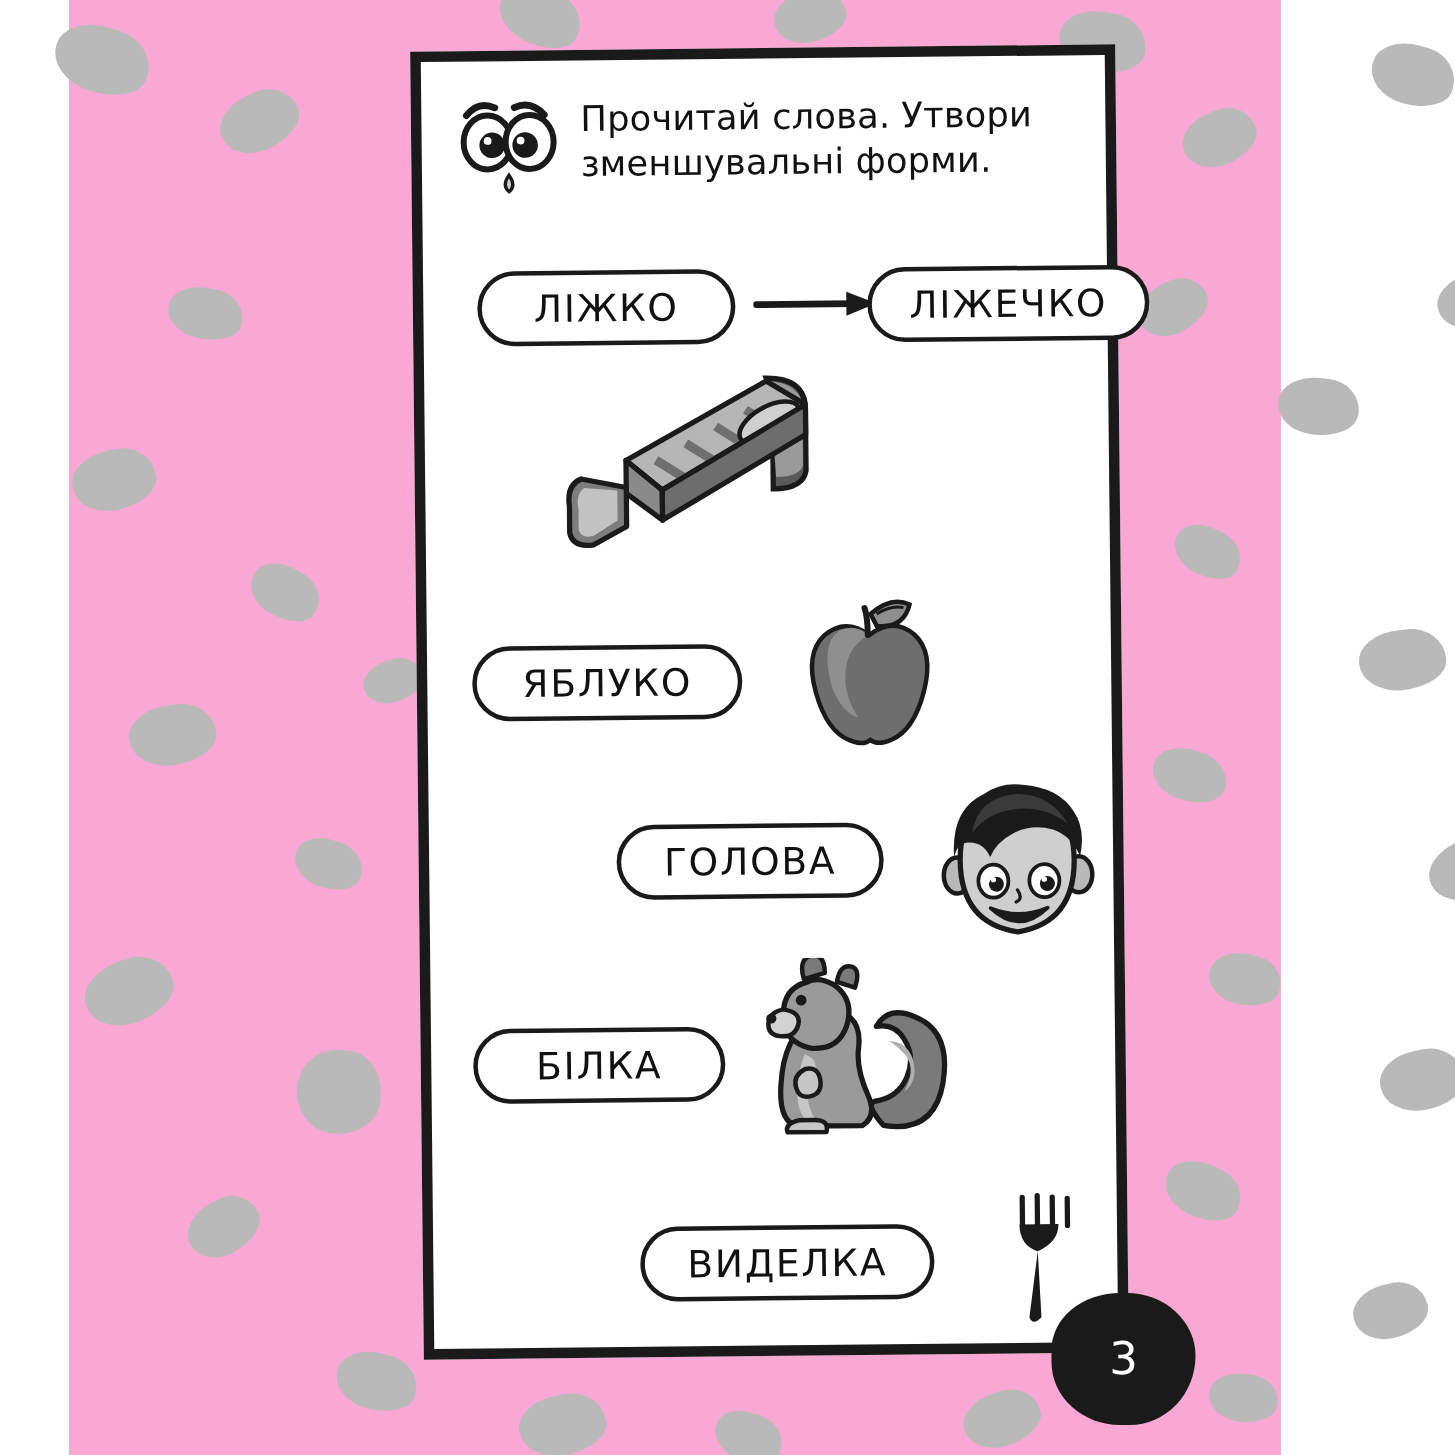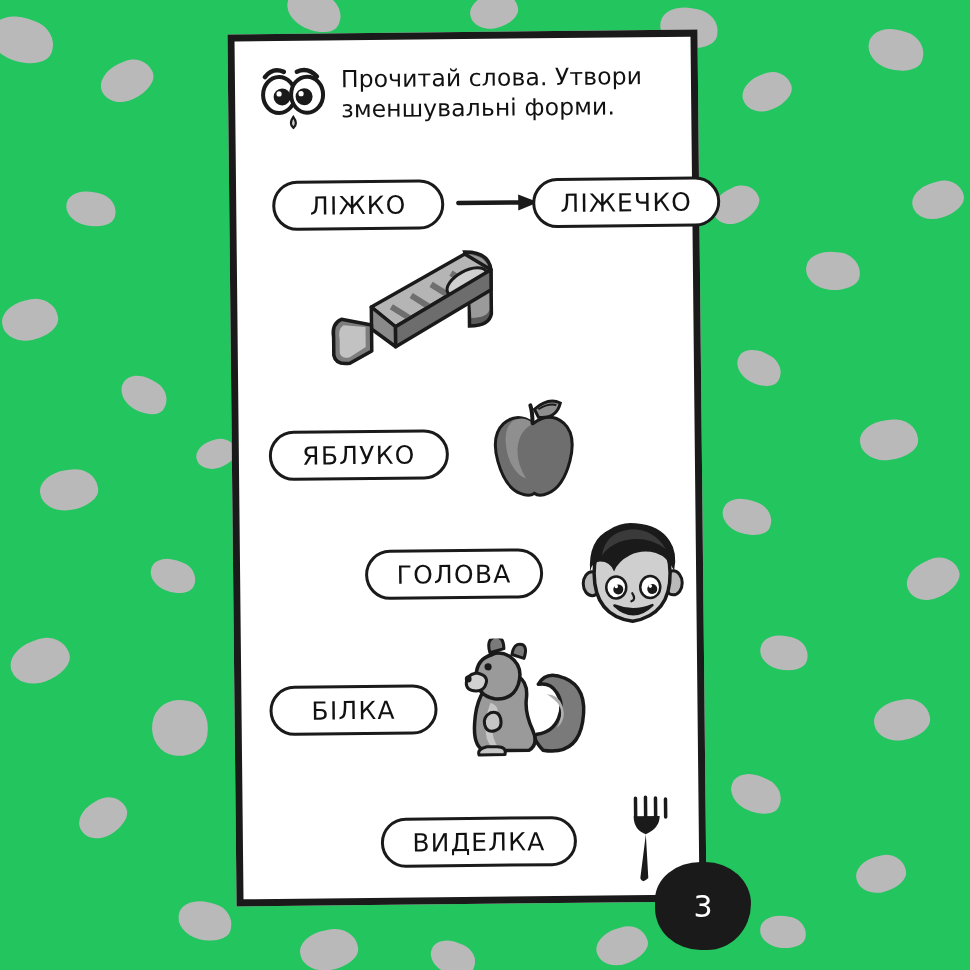--- a/index.html
+++ b/index.html
@@ -9,23 +9,24 @@
   }
   body {
     width: 970px;
     height: 970px;
     overflow: hidden;
     font-family: "Liberation Sans", sans-serif;
   }
 
   #page {
     position: relative;
-    width: 970px;
+    width: 808px;
     height: 970px;
-    background: #22c55e;
+    background: #f9a8d4;
+    margin-left: 46px;
   }
 
   
   .blob {
     position: absolute;
     background: #b9b9b9;
     border-radius: 50% 42% 55% 48% / 48% 55% 44% 52%;
     opacity: 1;
   }
 

